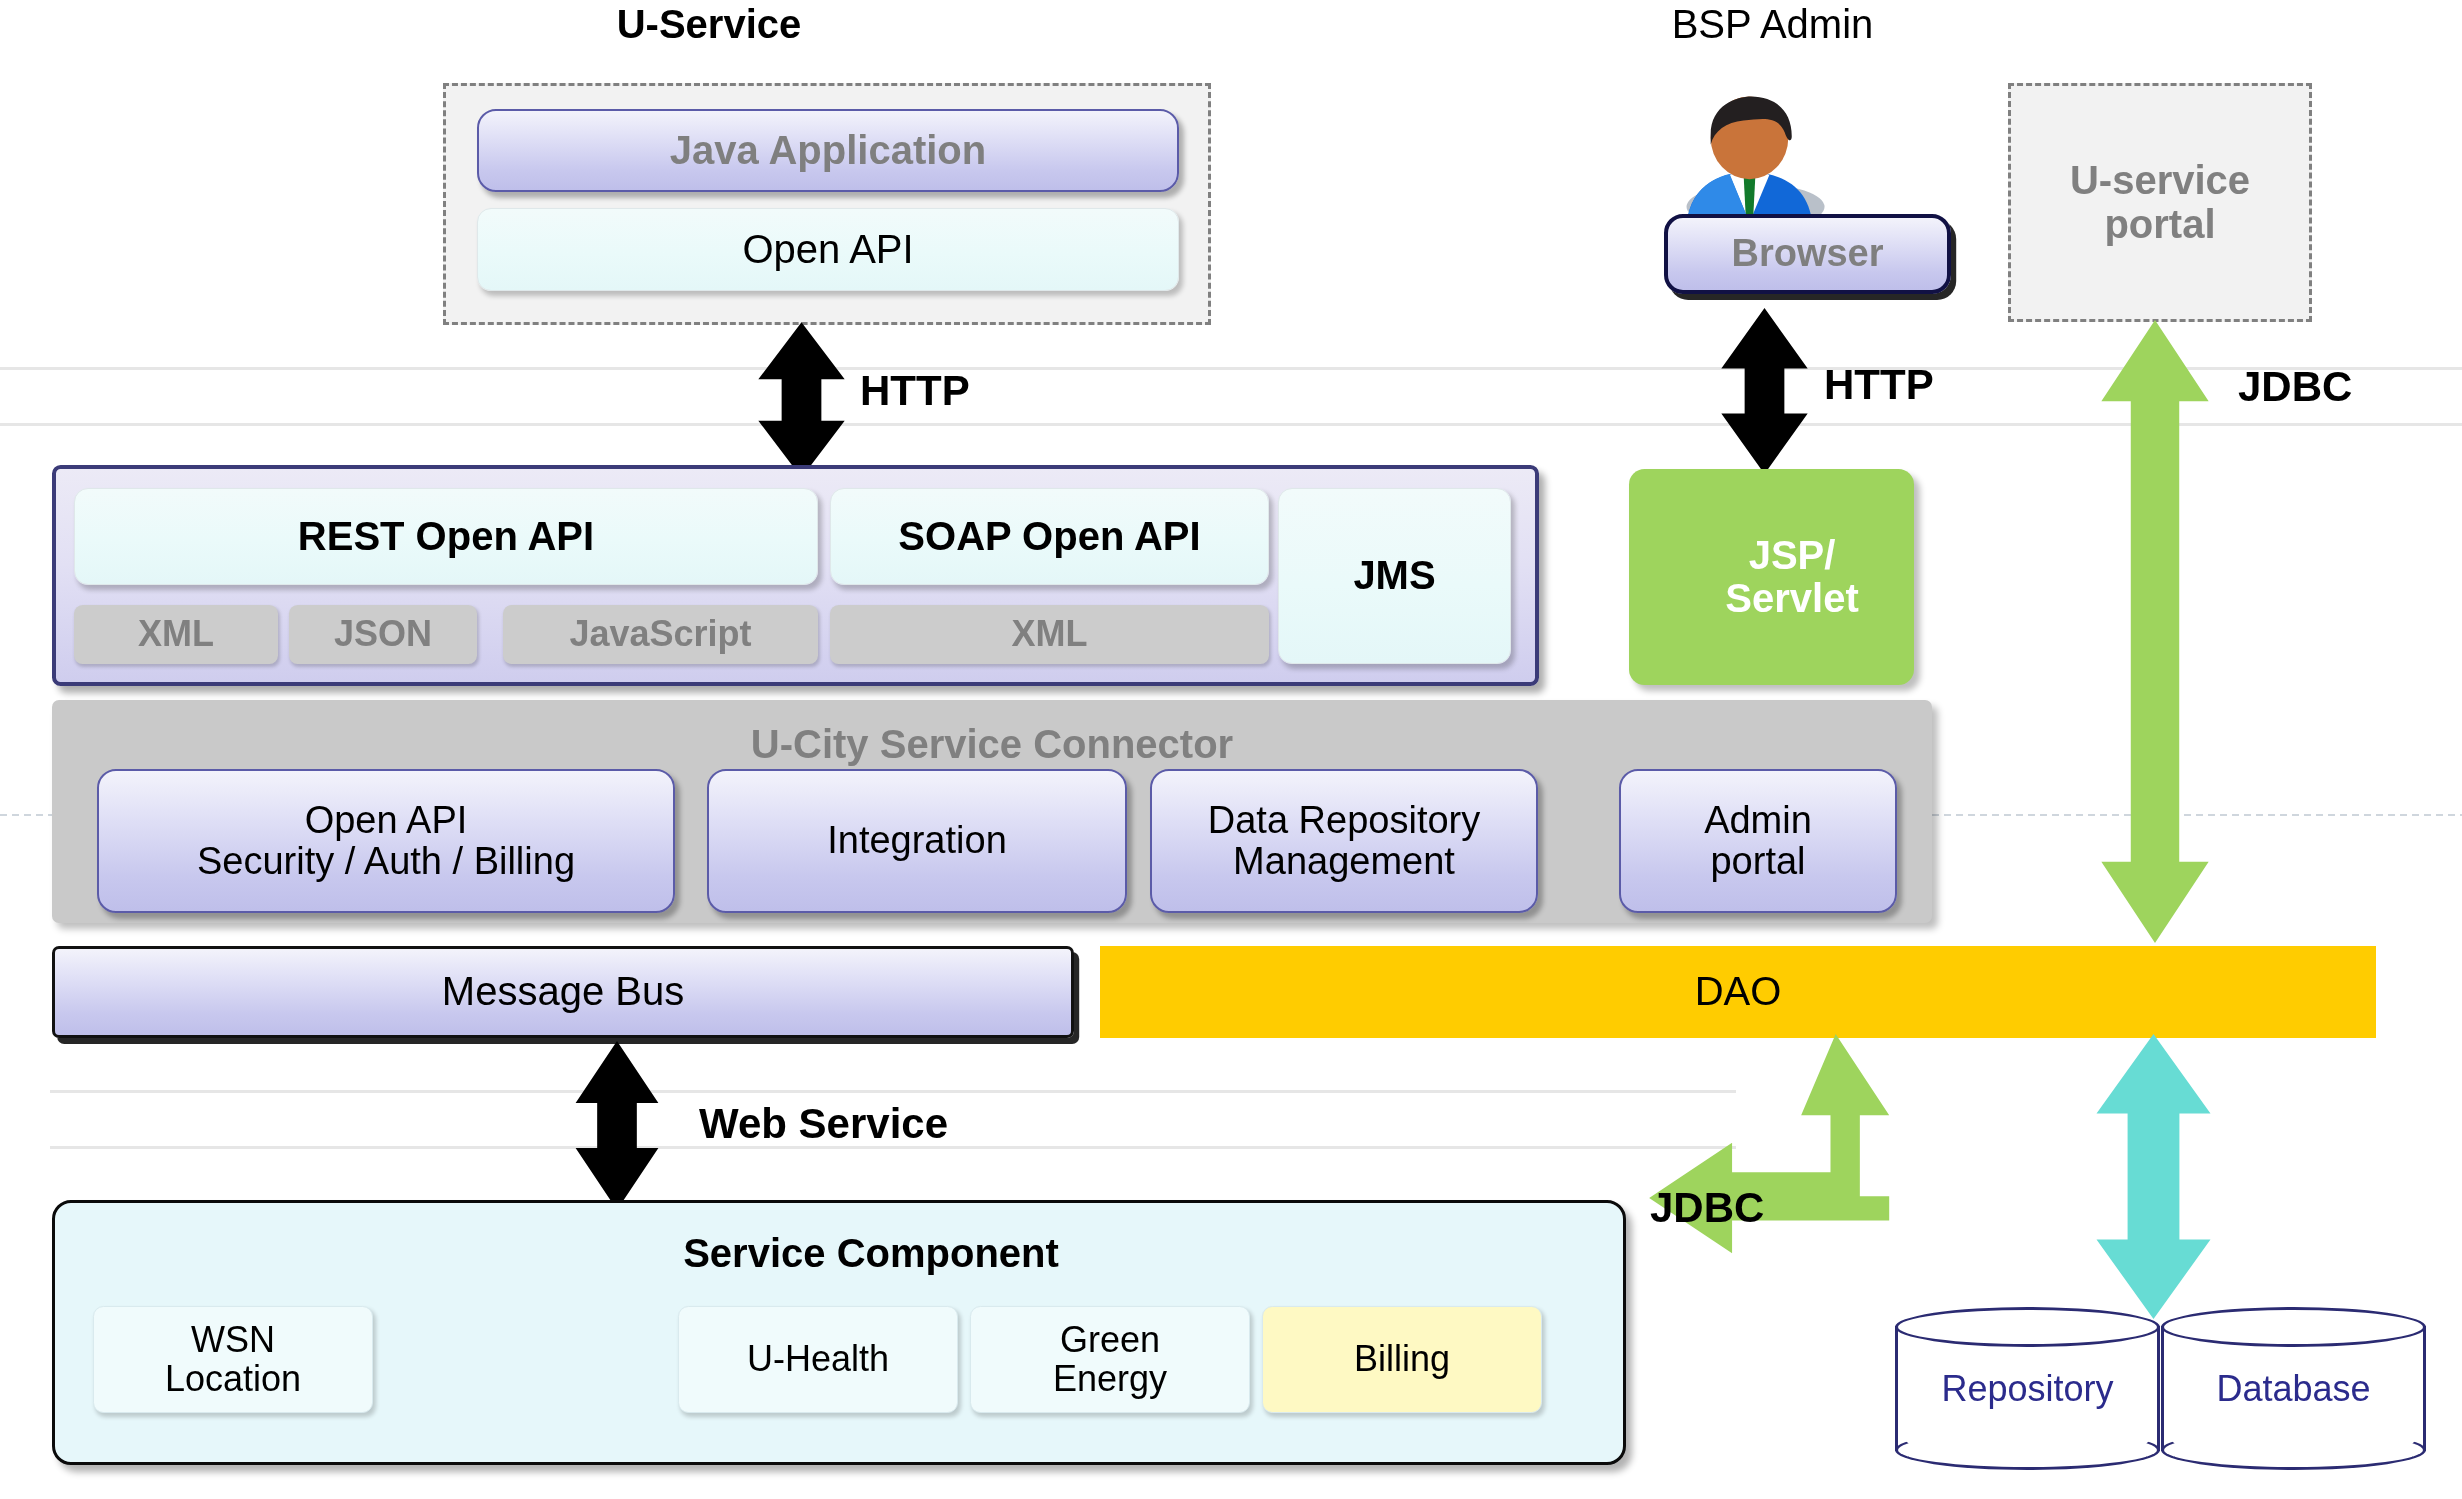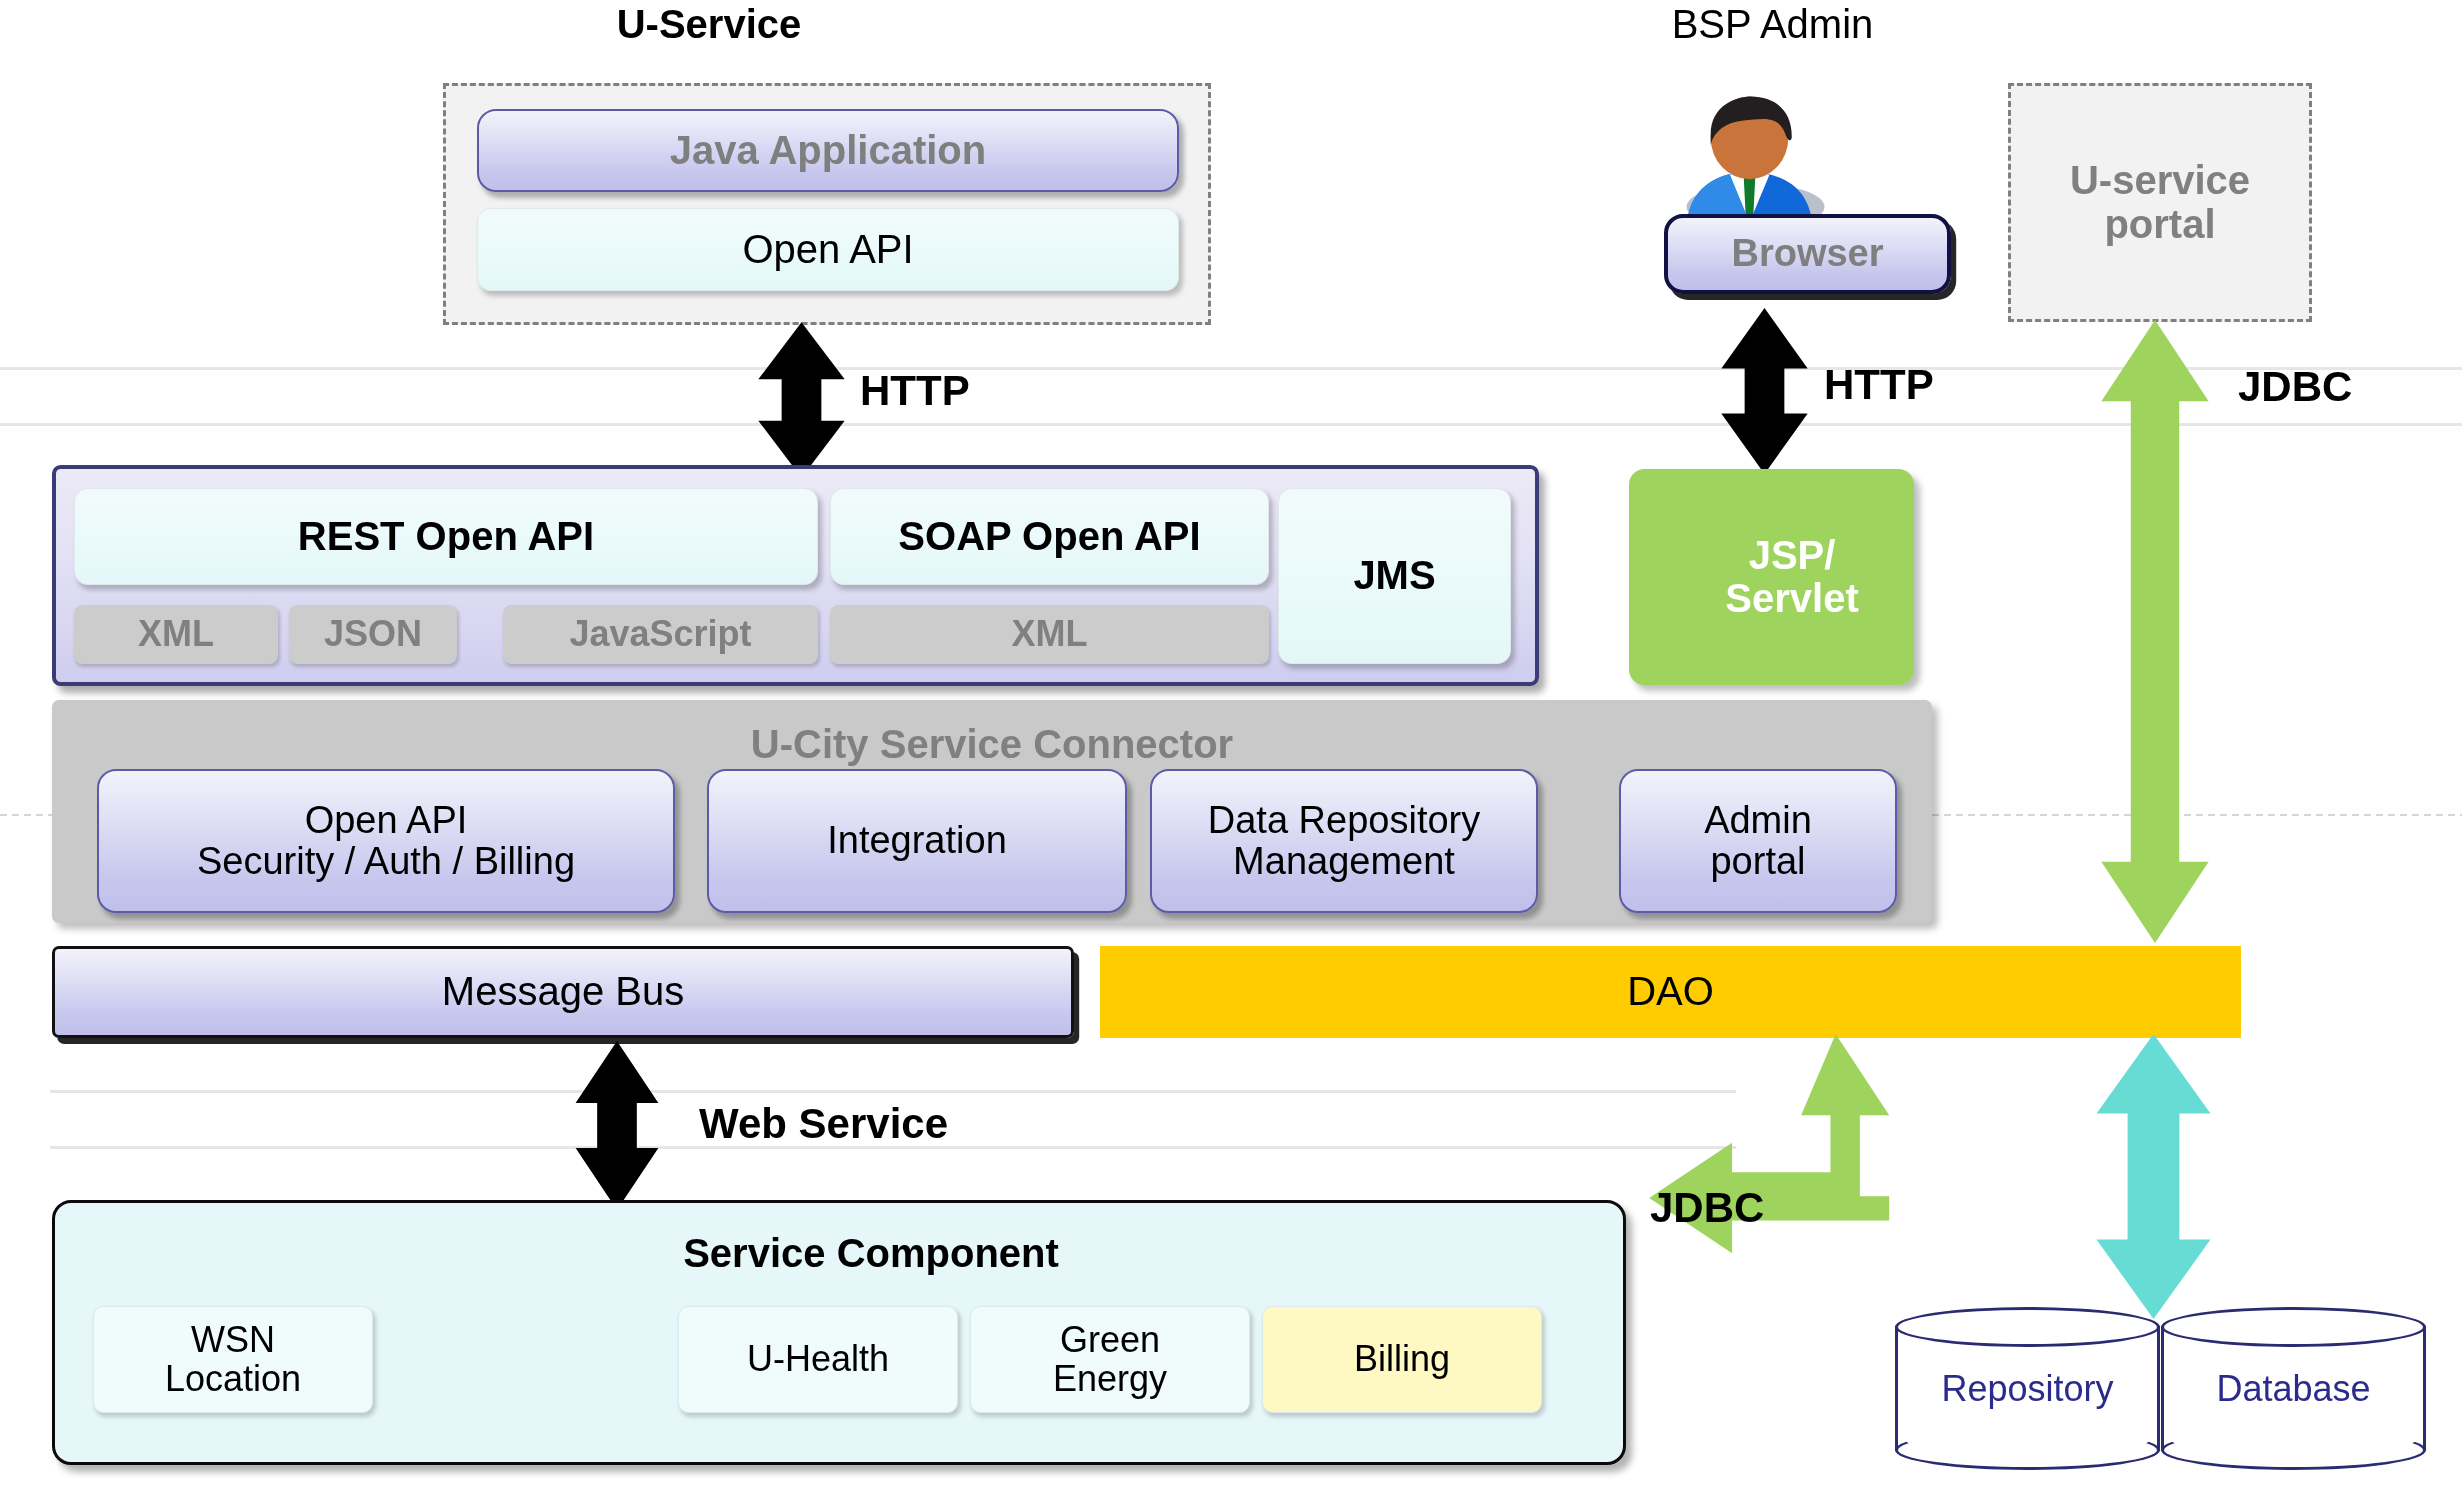--- a/index.html
+++ b/index.html
@@ -136,21 +136,21 @@
     <span>SOAP Open API</span>
   </div>
 
   <div class="abs mint ctr" style="left:1278px;top:488px;width:233px;height:176px;font-size:40px;font-weight:bold;color:#000;">
     <span>JMS</span>
   </div>
 
   <div class="abs chip ctr" style="left:74px;top:605px;width:204px;height:59px;font-size:36px;">
     <span>XML</span>
   </div>
-  <div class="abs chip ctr" style="left:289px;top:605px;width:168px;height:59px;font-size:36px;">
+  <div class="abs chip ctr" style="left:289px;top:605px;width:188px;height:59px;font-size:36px;">
     <span>JSON</span>
   </div>
   <div class="abs chip ctr" style="left:503px;top:605px;width:315px;height:59px;font-size:36px;">
     <span>JavaScript</span>
   </div>
   <div class="abs chip ctr" style="left:830px;top:605px;width:439px;height:59px;font-size:36px;">
     <span>XML</span>
   </div>
 
   <div class="abs green ctr" style="left:1629px;top:469px;width:285px;height:216px;font-size:40px;flex-direction:column;padding-left:41px;">
@@ -177,21 +177,21 @@
 
   <div class="abs lav ctr" style="left:1619px;top:769px;width:278px;height:144px;font-size:38px;color:#000;flex-direction:column;">
     <span>Admin</span>
     <span>portal</span>
   </div>
 
   <div class="abs lav ctr" style="left:52px;top:946px;width:1022px;height:92px;font-size:40px;color:#000;border-radius:7px;border:3.5px solid #111;box-shadow:5.2px 6px 0 rgba(0,0,0,.85);">
     <span>Message Bus</span>
   </div>
 
-  <div class="abs yellow ctr" style="left:1100px;top:946px;width:1141px;height:92px;font-size:40px;">
+  <div class="abs yellow ctr" style="left:1100px;top:946px;width:1276px;height:92px;font-size:40px;">
     <span>DAO</span>
   </div>
 
   <svg class="abs" style="left:571px;top:1041px;width:92px;height:169px;" viewBox="0 0 106 196">
     <polygon points="53,0 101,72 76,72 76,124 101,124 53,196 5,124 30,124 30,72 5,72" fill="#000000"></polygon>
   </svg>
   <div class="abs hdr" style="left:699px;top:1100px;font-size:42px;">Web Service</div>
 
   <svg class="abs" style="left:1625px;top:1034px;width:354px;height:259px;" viewBox="0 0 410 300">
     <polygon points="244,0 306,94 272,94 272,188 306,188 306,216 124,216 124,254 28,190 124,126 124,160 238,160 238,94 204,94" fill="#9ed45d"></polygon>

